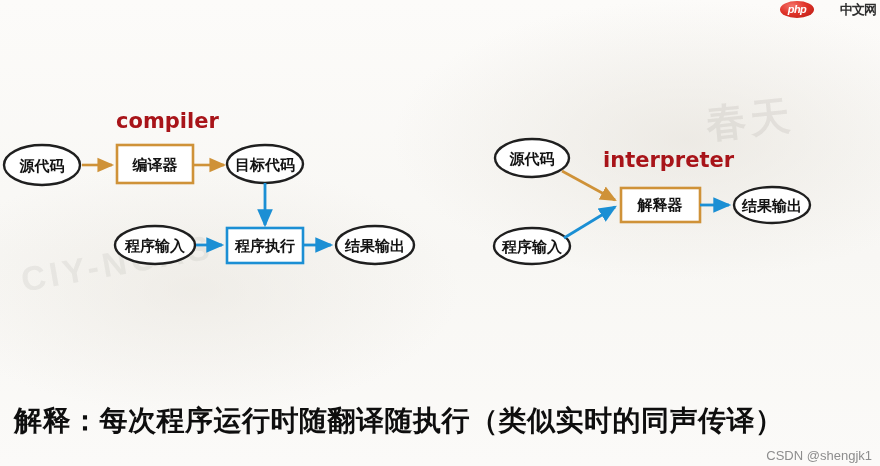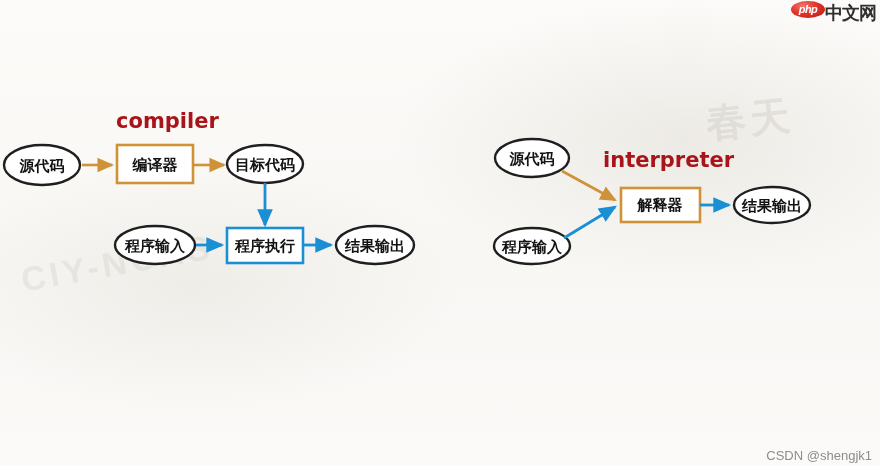--- a/index.html
+++ b/index.html
@@ -64,25 +64,26 @@
     background: radial-gradient(ellipse at 35% 28%, #f4736a 0%, #e0342a 45%, #b71a12 100%);
     color: #ffffff;
     font-size: 11px;
     font-weight: bold;
     font-style: italic;
     line-height: 17px;
     text-align: center;
     letter-spacing: -0.5px;
   }
   #php-text {
-    font-size: 18px;
+    font-size: 13px;
     font-weight: bold;
     color: #2e2e2e;
     letter-spacing: -1px;
     font-family: "DejaVu Sans", sans-serif;
+    margin-left: 26px;
   }
 
   
   #title {
     position: absolute;
     top: 8px;
     left: 0;
     width: 880px;
     text-align: center;
     font-size: 46px;
@@ -256,16 +257,17 @@
 
       <line class="arrow-blue" x1="700" y1="110" x2="729" y2="110" marker-end="url(#ah-blue)"></line>
 
       <g>
         <ellipse class="ellipse-node" cx="772" cy="110" rx="38" ry="18"></ellipse>
         <text class="node-label" x="772" y="111">结果输出</text>
       </g>
     </g>
   </svg>
 
+  <div class="bottom-line" id="line-interpret">解释：每次程序运行时随翻译随执行（类似实时的同声传译）</div>
 
   <div id="csdn-wm">CSDN @shengjk1</div>
 
 </div>
 
 </body></html>

